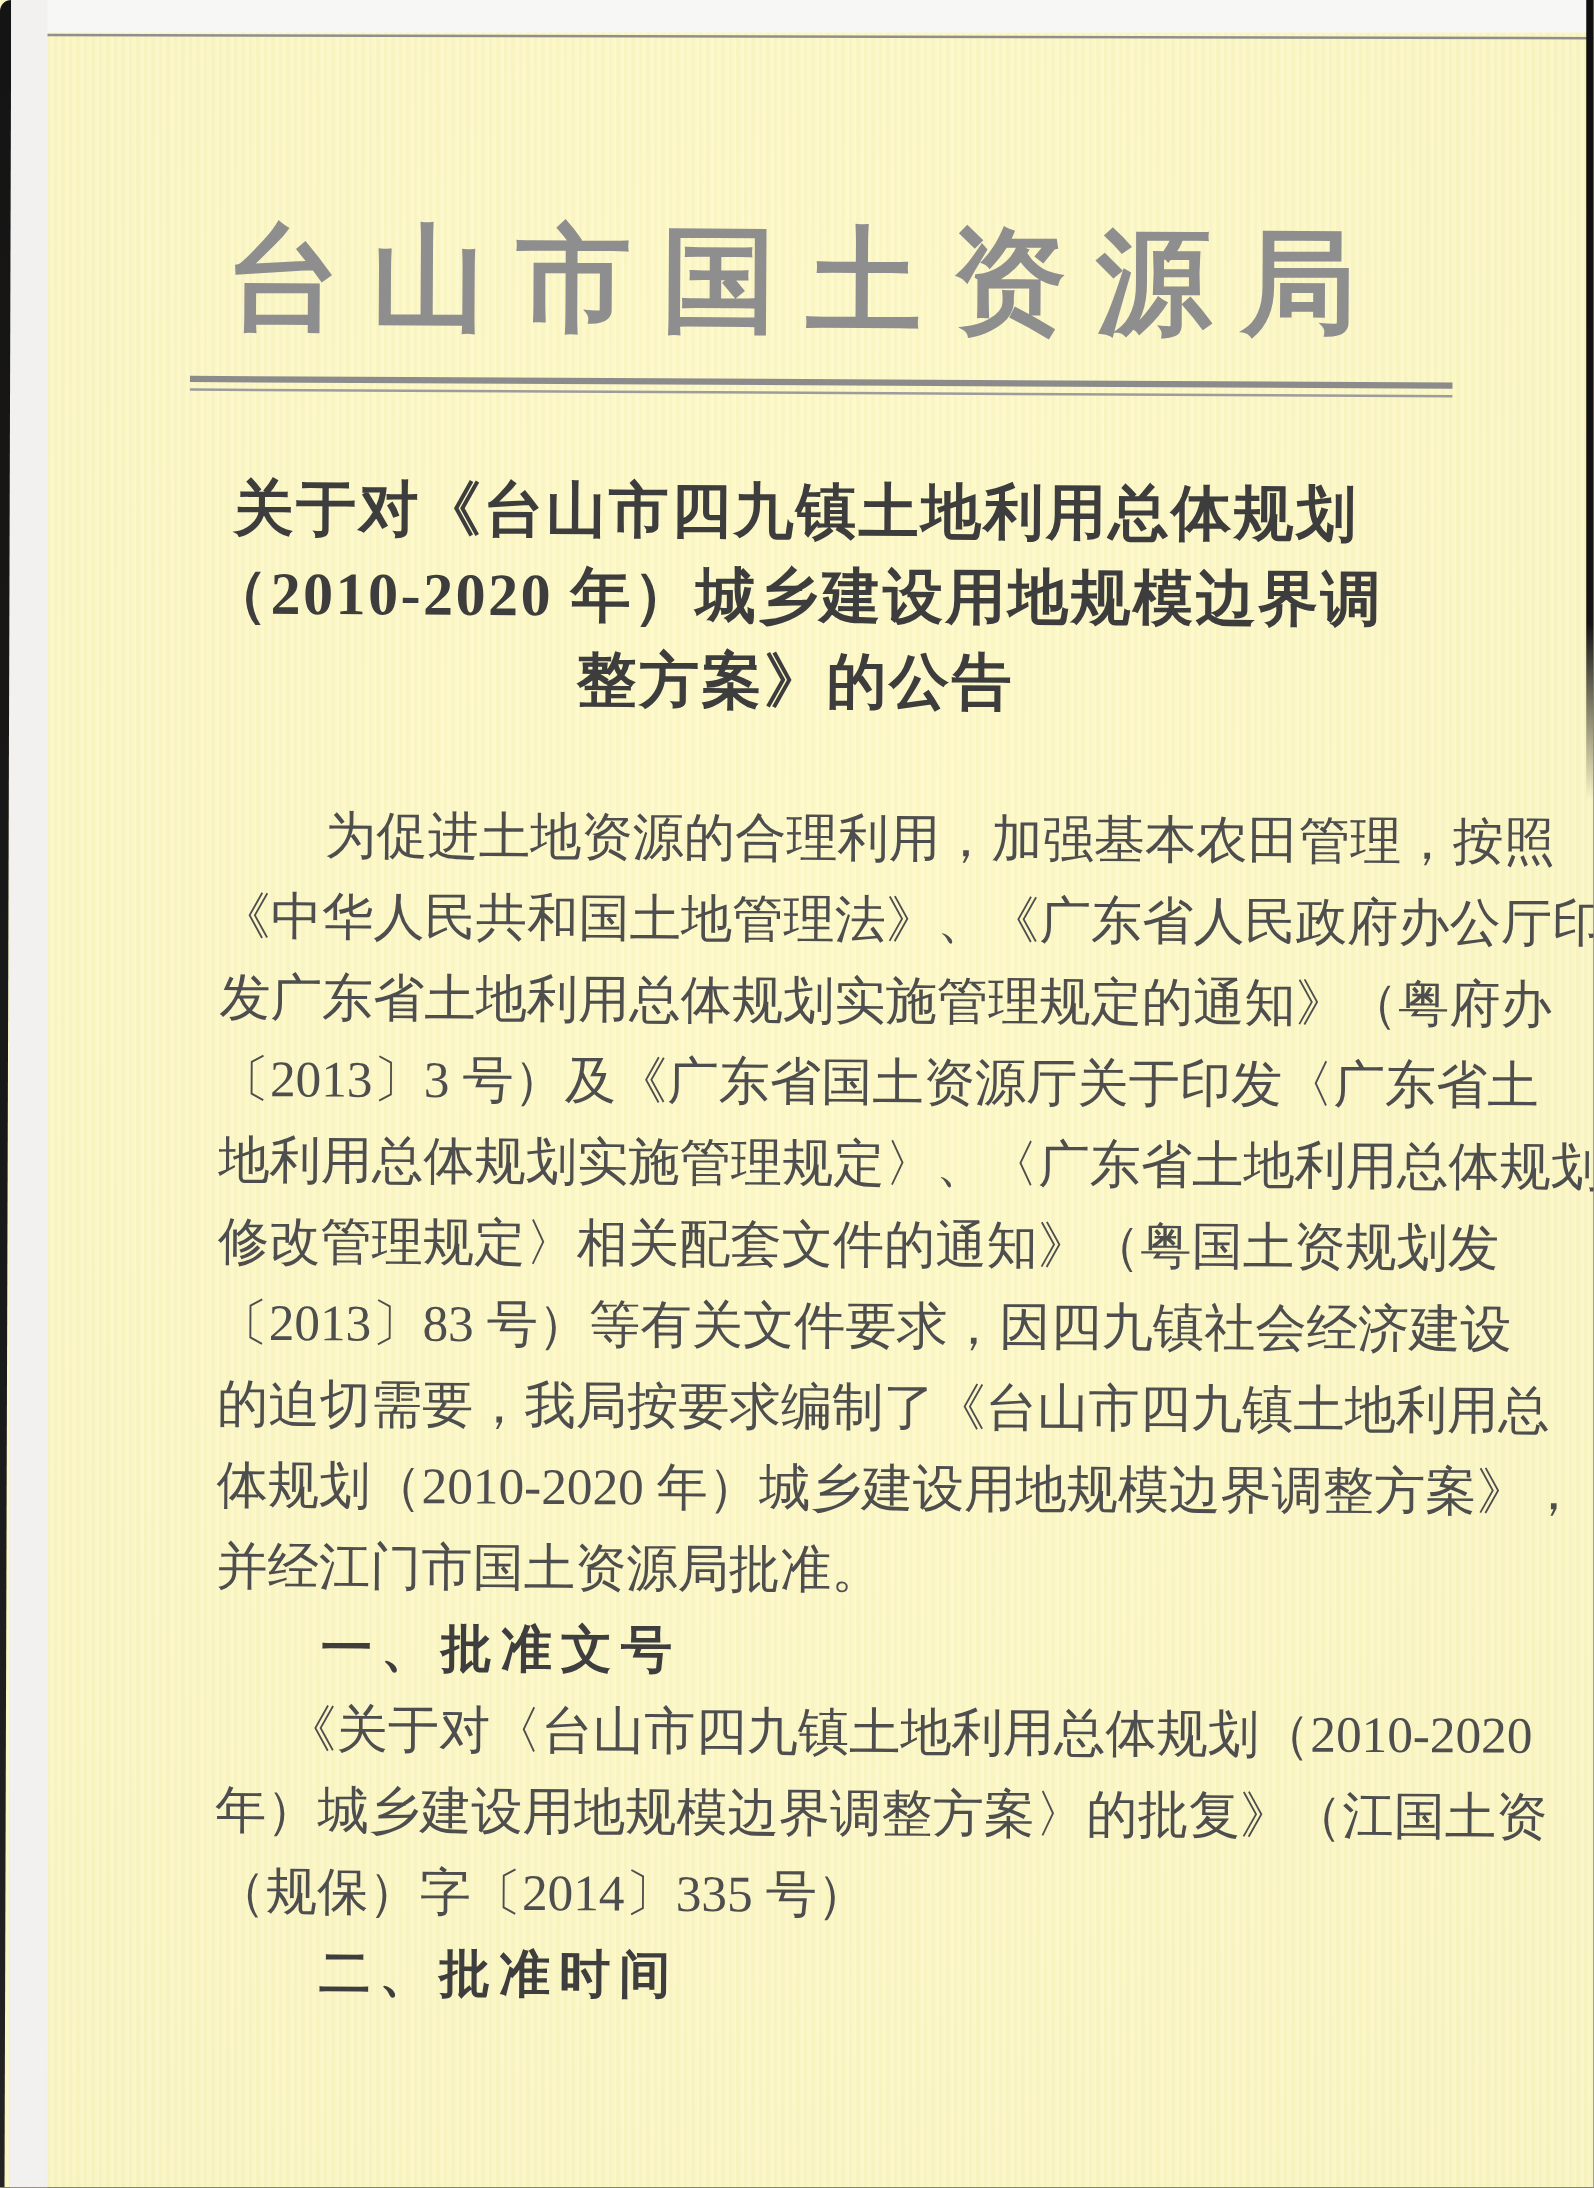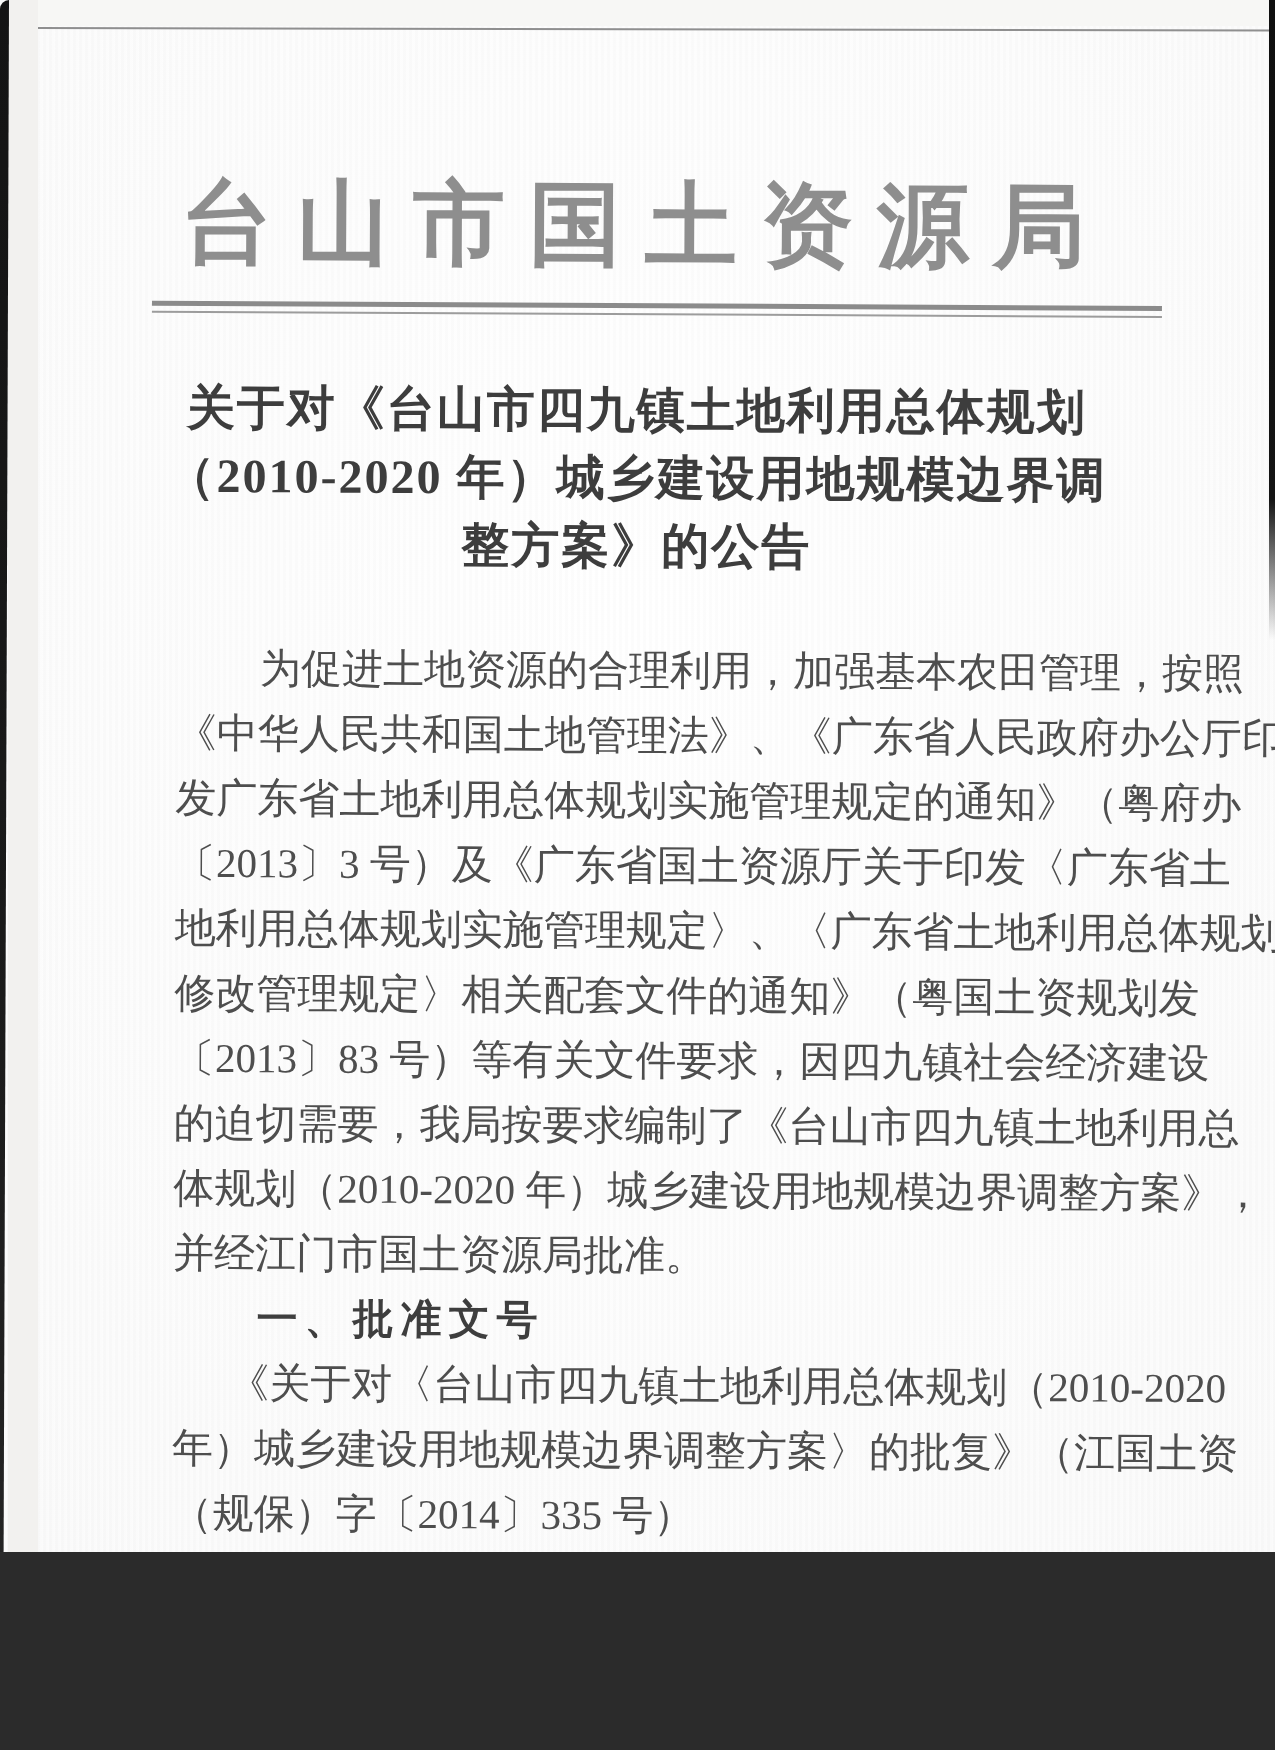--- a/index.html
+++ b/index.html
@@ -3,22 +3,22 @@
 <meta charset="utf-8">
 <style>
   html, body {
     margin: 0;
     padding: 0;
     background: #2b2b2b;
   }
   .scan {
     position: relative;
     width: 1275px;
-    height: 1552px;
-    background: #ffffff;
+    height: 1750px;
+    background: #fef9c3;
     overflow: hidden;
     font-family: "Liberation Serif", "DejaVu Serif", serif;
   }
   
   .paper-texture {
     position: absolute;
     inset: 0;
     background:
       repeating-linear-gradient(90deg,
         rgba(255,255,255,0.20) 0px, rgba(255,255,255,0.20) 1px,

